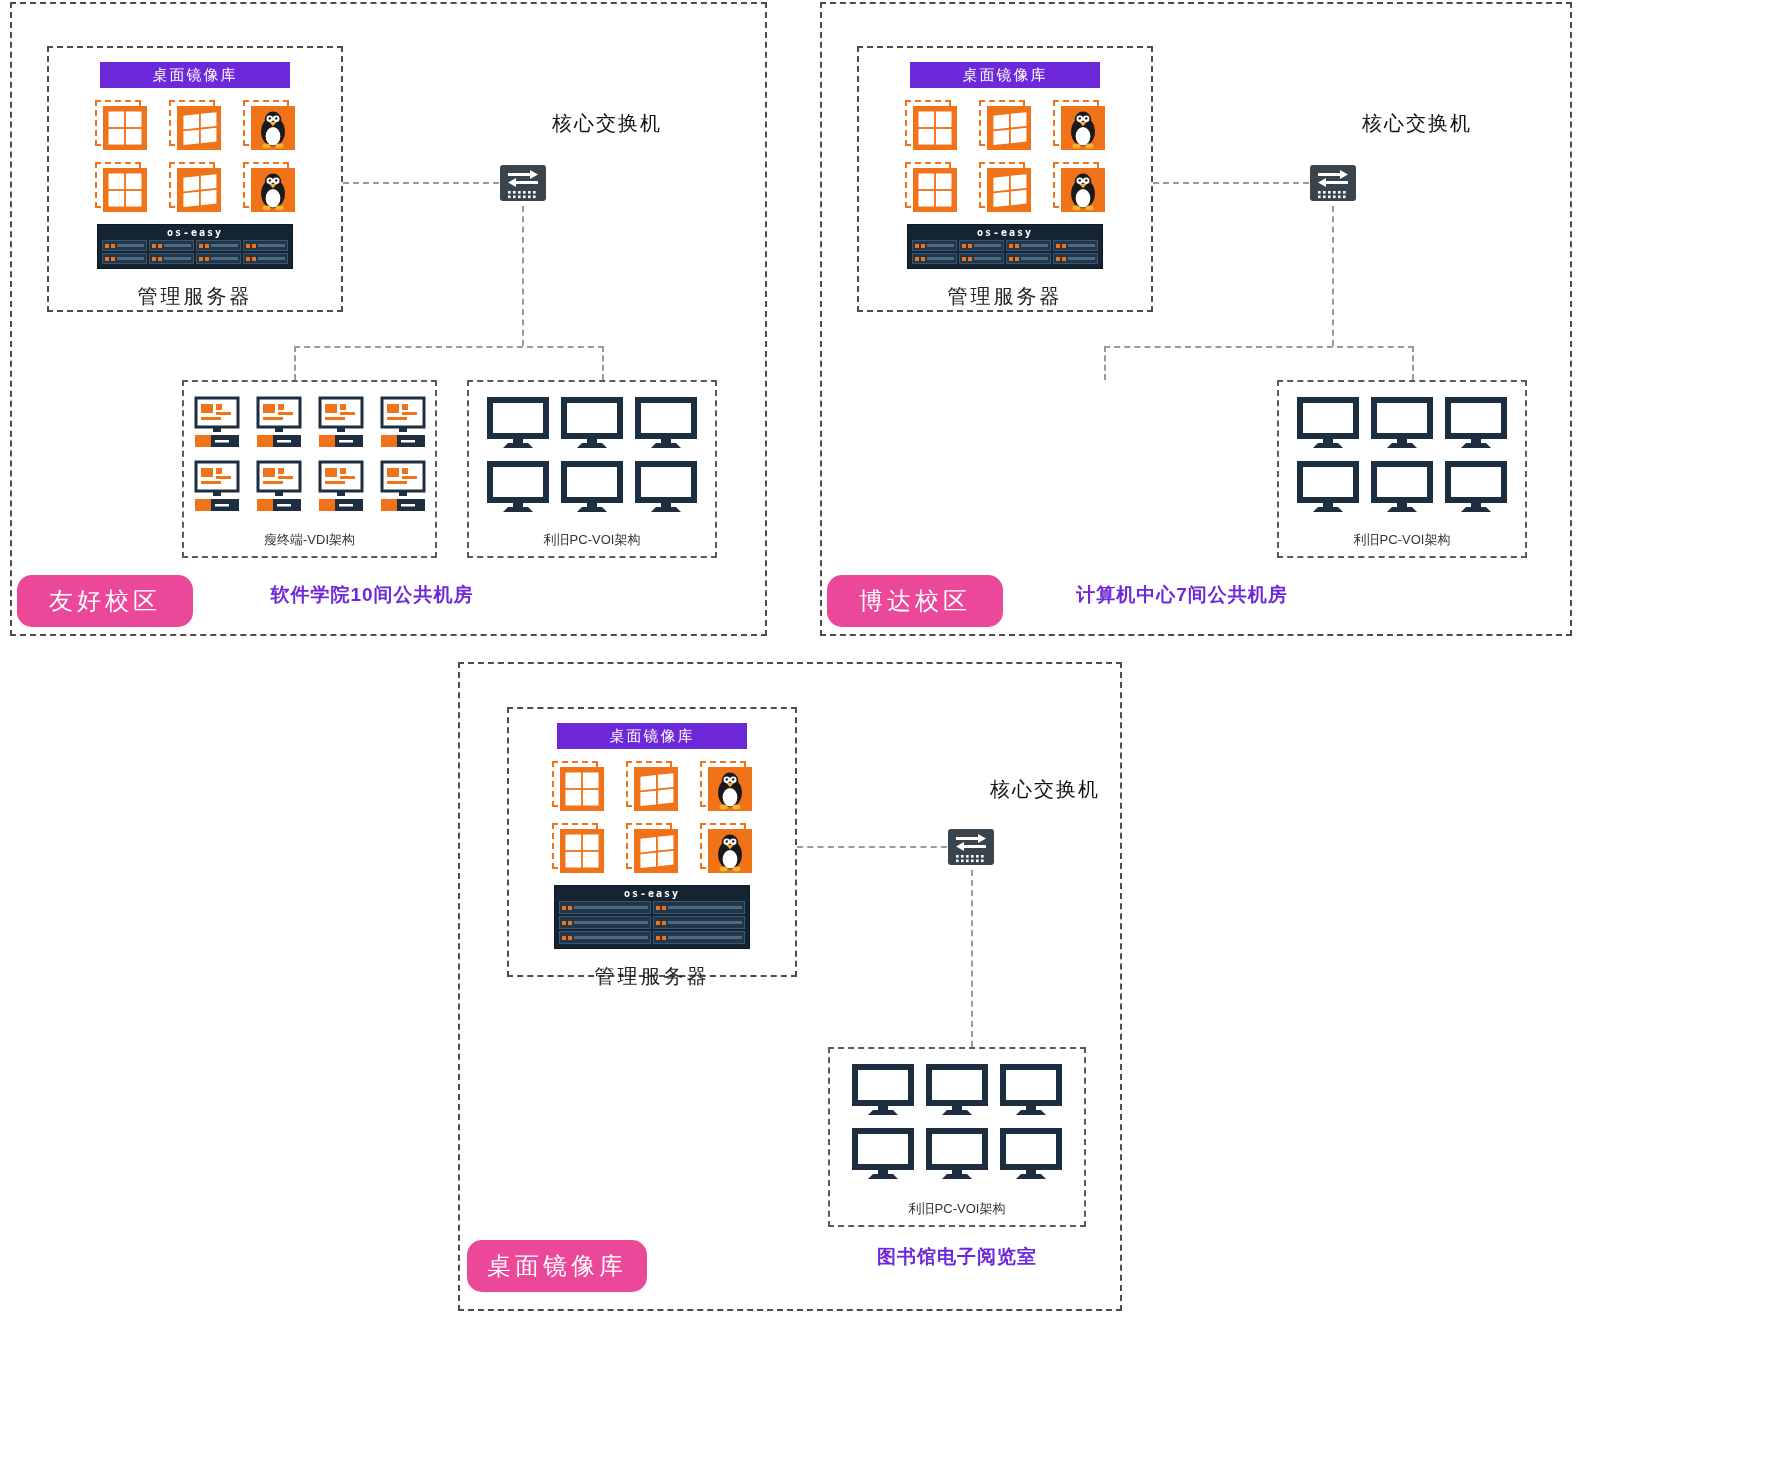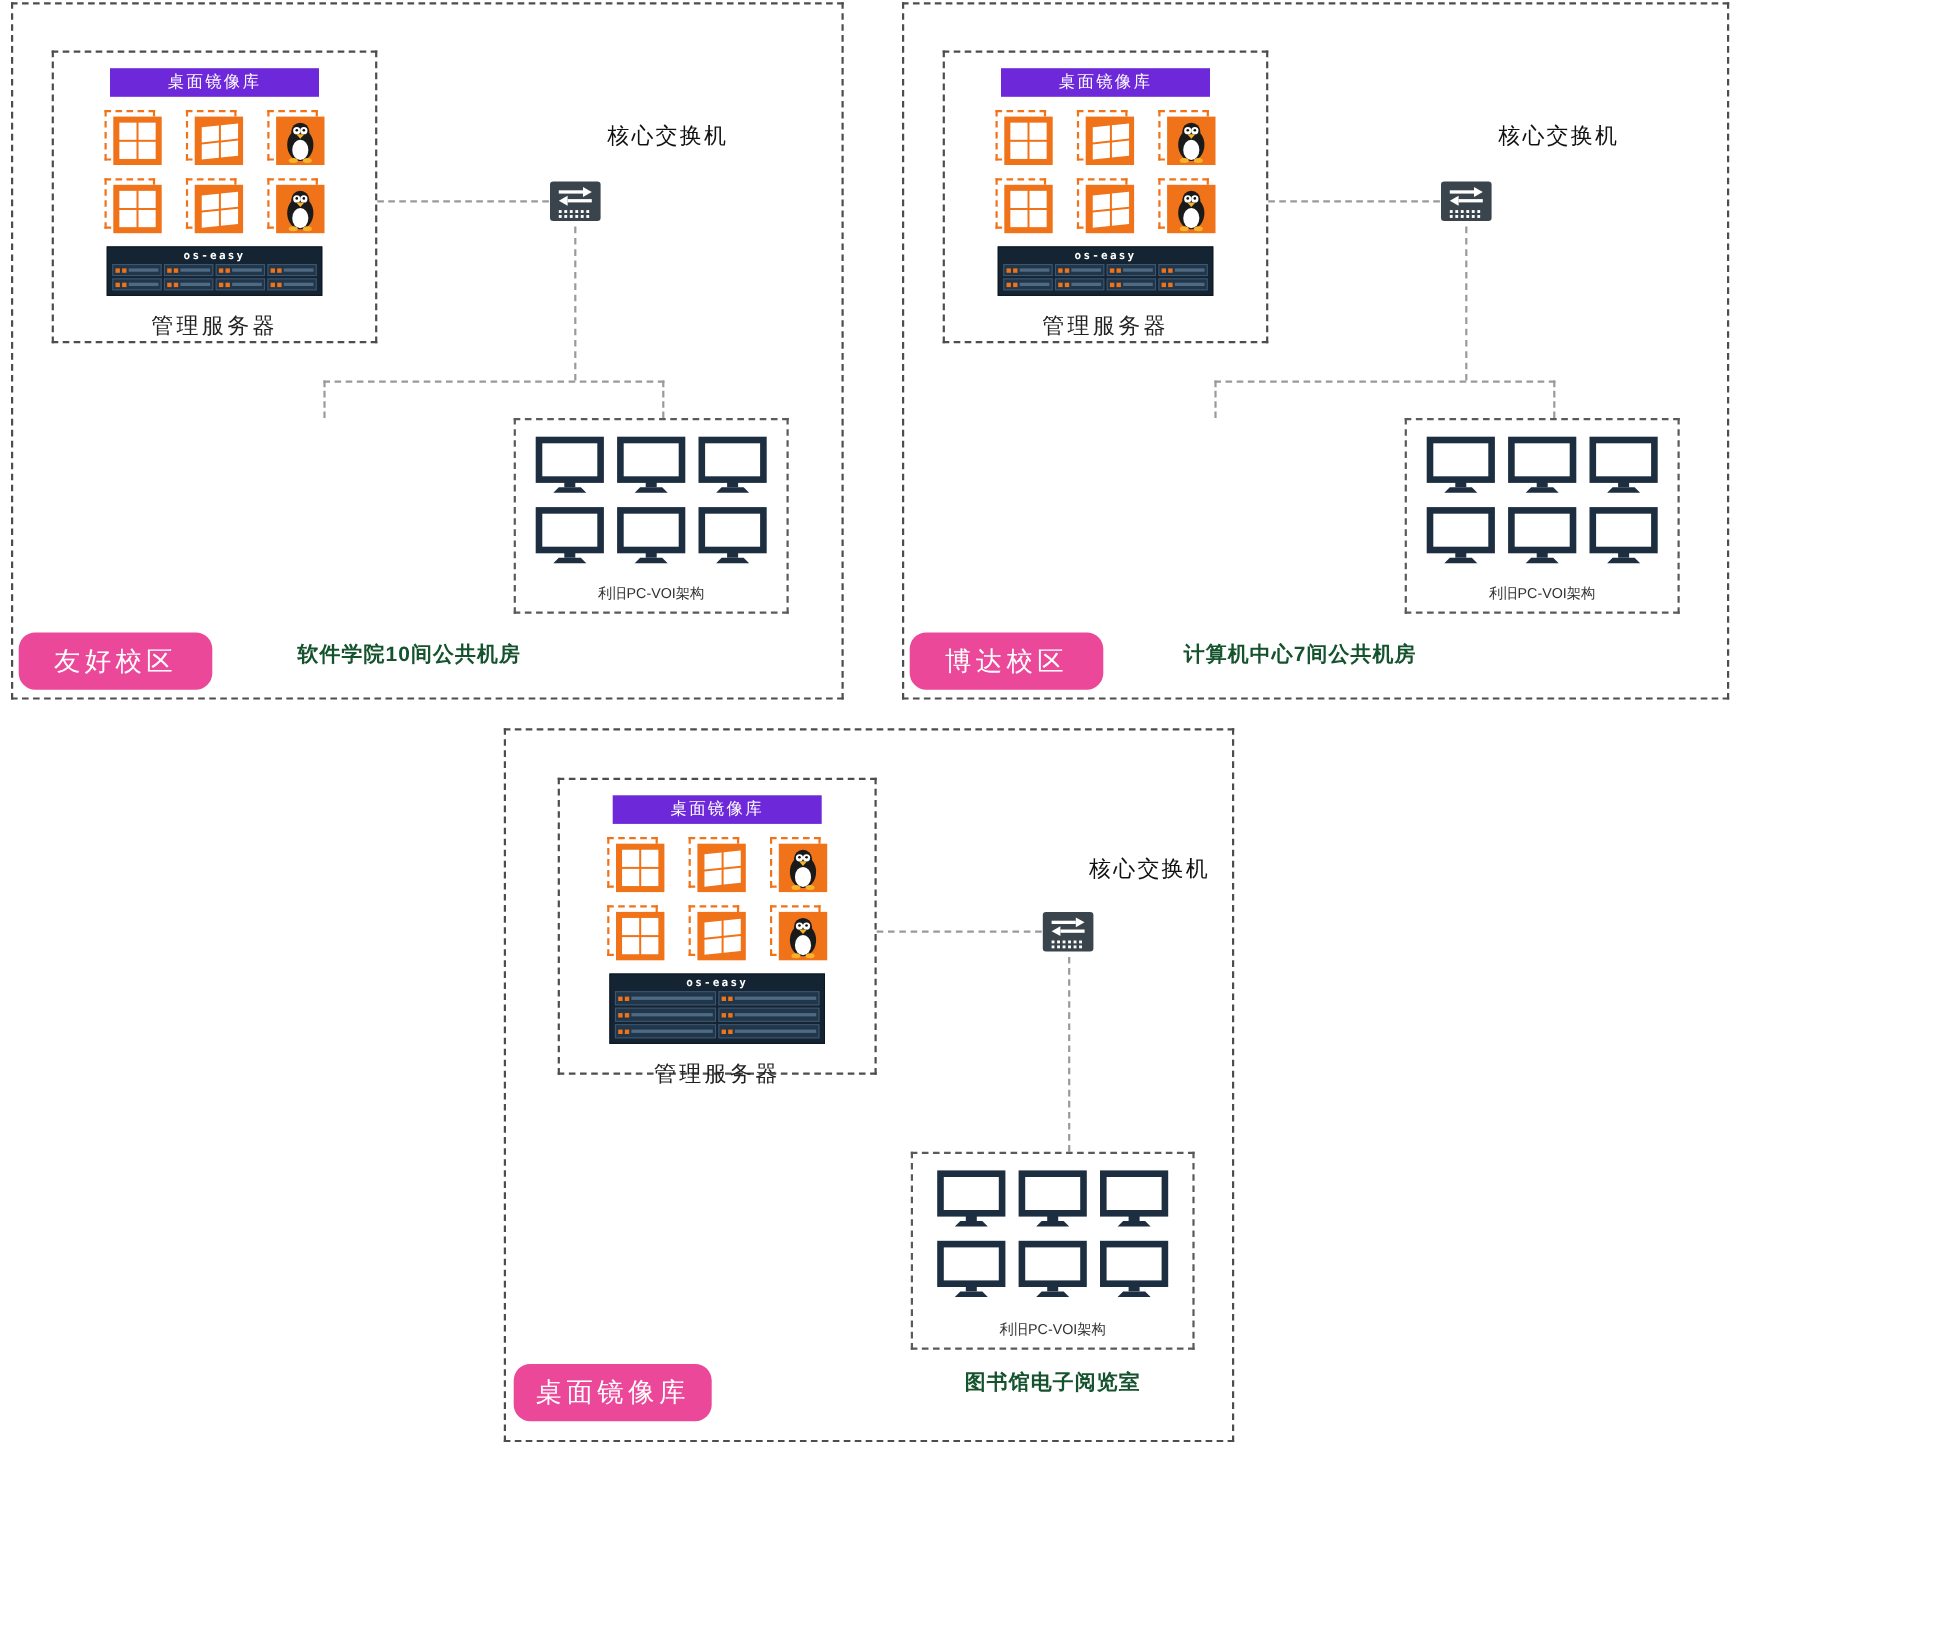--- a/index.html
+++ b/index.html
@@ -54,21 +54,21 @@
   .zone-c .line-v1{left:511px;top:206px;height:177px;}
 
   .group{position:absolute;border:2px dashed #5a5a5a;box-sizing:border-box;}
   .zone-a .group1,.zone-b .group1{left:170px;top:376px;width:255px;height:178px;}
   .zone-a .group2,.zone-b .group2{left:455px;top:376px;width:250px;height:178px;}
   .zone-c .group1{left:368px;top:383px;width:258px;height:180px;}
   .devices{display:flex;flex-wrap:wrap;justify-content:center;align-content:flex-start;gap:6px;padding-top:13px;}
   .devices.pc{gap:10px;padding-top:14px;}
   .group-label{position:absolute;left:0;bottom:7px;width:100%;text-align:center;font-size:13px;color:#333;}
 
-  .caption{position:absolute;font-size:19px;font-weight:bold;color:#14532d;text-align:center;letter-spacing:1px;}
+  .caption{position:absolute;font-size:19px;font-weight:bold;color:#6d28d9;text-align:center;letter-spacing:1px;}
   .zone-a .caption,.zone-b .caption{left:90px;top:578px;width:540px;}
   .zone-c .caption{left:360px;top:580px;width:274px;}
 
   .zone-tag{position:absolute;background:#ec4899;border-radius:15px;color:#fff;font-size:24px;letter-spacing:4px;display:flex;align-items:center;justify-content:center;}
   .zone-a .zone-tag,.zone-b .zone-tag{left:5px;top:571px;width:176px;height:52px;}
   .zone-c .zone-tag{left:7px;top:576px;width:180px;height:52px;}
 
   .dev-pc{width:64px;height:54px;display:block;}
   .dev-thin{width:56px;height:58px;display:block;}
   .dev-fat{width:74px;height:54px;display:block;}
@@ -264,20 +264,49 @@
           <use href="#sym-switch"></use>
         </svg>
       </div>
 
     <div class="hline line-h1"></div>
     <div class="vline line-v1"></div>
     <div class="hline line-h2"></div>
     <div class="vline line-v2"></div>
     <div class="vline line-v3"></div>
 
+    <div class="group group1">
+      <div class="devices">
+        <svg class="dev-thin" viewBox="0 0 56 58">
+            <use href="#sym-thin"></use>
+          </svg>
+        <svg class="dev-thin" viewBox="0 0 56 58">
+            <use href="#sym-thin"></use>
+          </svg>
+        <svg class="dev-thin" viewBox="0 0 56 58">
+            <use href="#sym-thin"></use>
+          </svg>
+        <svg class="dev-thin" viewBox="0 0 56 58">
+            <use href="#sym-thin"></use>
+          </svg>
+        <svg class="dev-thin" viewBox="0 0 56 58">
+            <use href="#sym-thin"></use>
+          </svg>
+        <svg class="dev-thin" viewBox="0 0 56 58">
+            <use href="#sym-thin"></use>
+          </svg>
+        <svg class="dev-thin" viewBox="0 0 56 58">
+            <use href="#sym-thin"></use>
+          </svg>
+        <svg class="dev-thin" viewBox="0 0 56 58">
+            <use href="#sym-thin"></use>
+          </svg>
+      </div>
+      <div class="group-label">瘦终端-VDI架构</div>
+    </div>
 
     <div class="group group2">
       <div class="devices pc">
         <svg class="dev-pc" viewBox="0 0 64 54">
             <use href="#sym-monitor"></use>
           </svg>
         <svg class="dev-pc" viewBox="0 0 64 54">
             <use href="#sym-monitor"></use>
           </svg>
         <svg class="dev-pc" viewBox="0 0 64 54">

